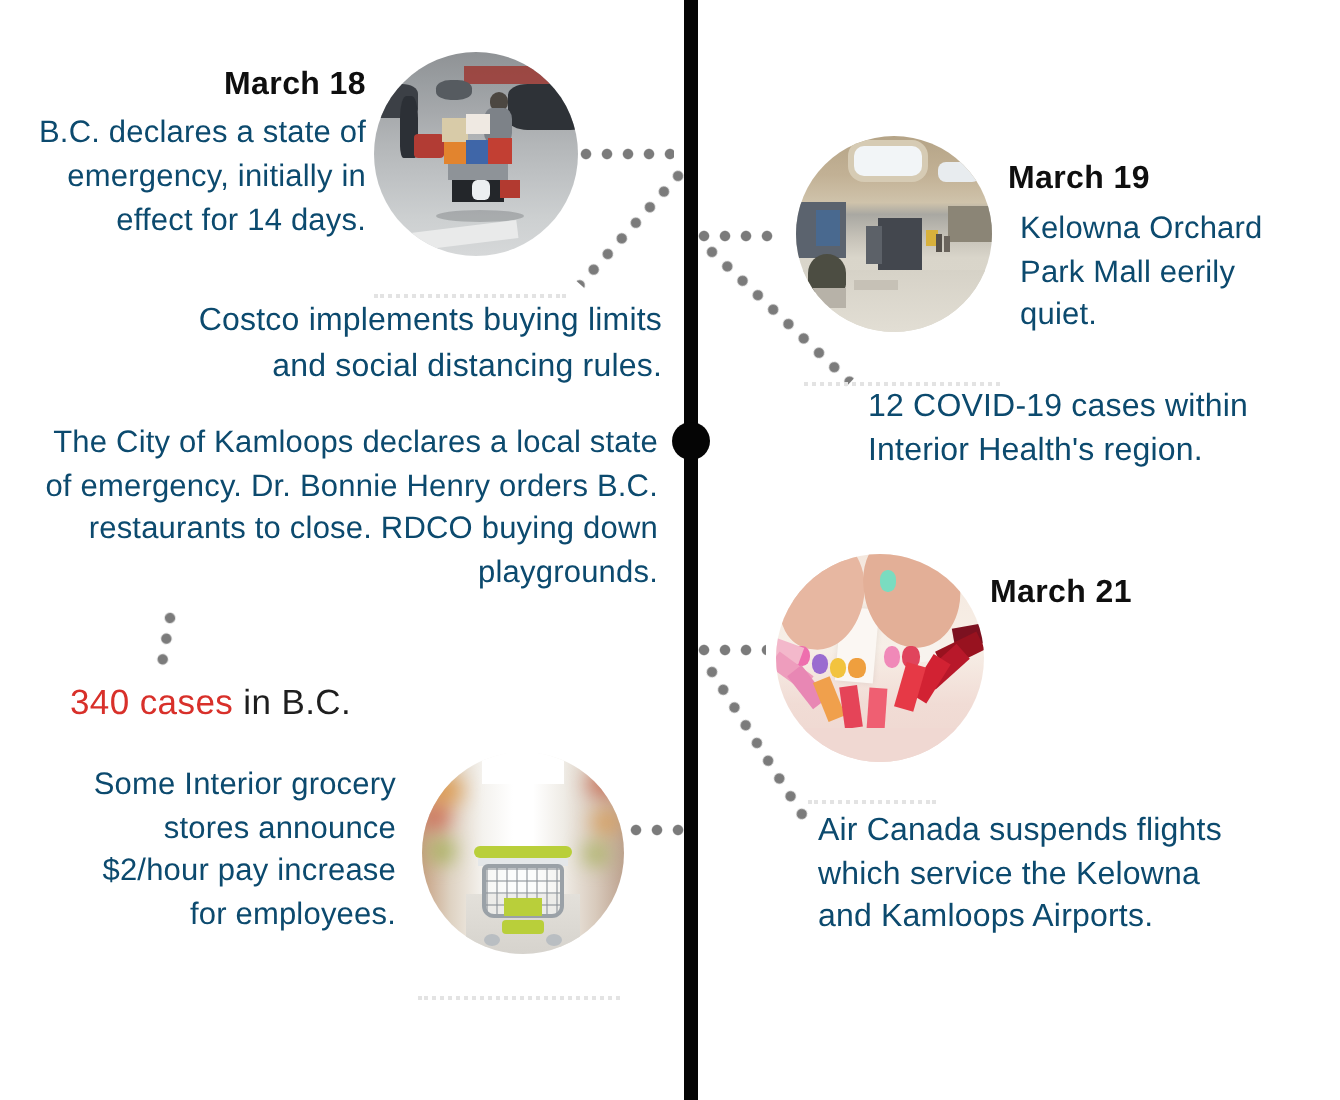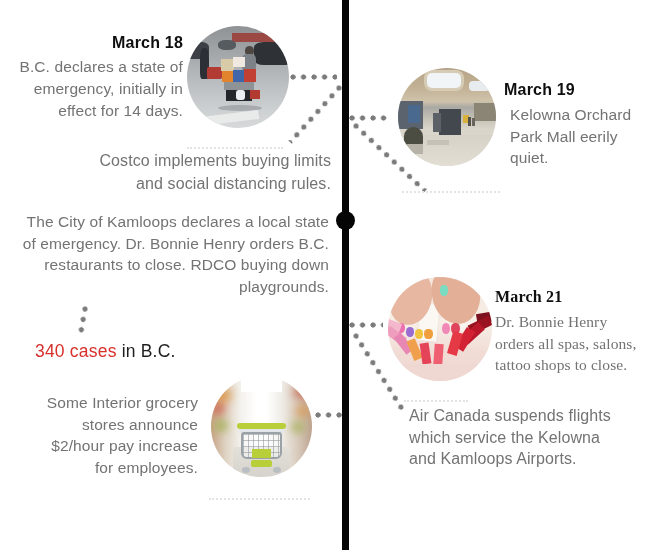--- a/index.html
+++ b/index.html
@@ -1,20 +1,20 @@
 <!DOCTYPE html>
 <html><head>
 <meta charset="utf-8">
 <style>
   html,body{margin:0;padding:0;background:#ffffff;}
   .canvas{position:relative;width:670px;height:550px;background:#fff;overflow:hidden;
           font-family:"Liberation Sans",sans-serif;color:#1e1e1e;padding-left:24px;}
   .abs{position:absolute;}
   .heading{font-weight:bold;font-size:16px;color:#0f0f0f;letter-spacing:.2px;line-height:20px;}
-  .body-text{font-size:15.5px;color:#737373;line-height:21.5px;white-space:pre-line;letter-spacing:.1px;}
+  .body-text{font-size:15.5px;color:#0c4a6e;line-height:21.5px;white-space:pre-line;letter-spacing:.1px;}
   .right{text-align:right;}
   .timeline{position:absolute;left:342px;top:0;width:7px;height:550px;background:#050505;}
   .tdot{position:absolute;left:336px;top:211px;width:19px;height:19px;border-radius:50%;background:#050505;}
   .photo{position:absolute;border-radius:50%;overflow:hidden;}
   .photo div{position:absolute;}
   .dots{position:absolute;height:6px;transform-origin:3px 3px;background-repeat:repeat-x;
         background-image:radial-gradient(circle at 3px 3px,#7b7b7b 2.3px,rgba(123,123,123,0) 2.9px);
         background-size:10.5px 6px;}
   .faint{position:absolute;height:0;border-top:2px dotted #e3e3e3;}
   .cases{font-size:17.5px;letter-spacing:.2px;}
@@ -88,20 +88,22 @@
     <div class="heading">March 19</div>
     <div class="body-text" style="margin-top:4px;margin-left:6px;">Kelowna Orchard
 Park Mall eerily
 quiet.</div>
   </div>
 
   <div class="dots" style="left:349px;top:115px;width:38px;"></div>
   <div class="dots" style="left:353px;top:123px;width:98px;transform:rotate(43.3deg);"></div>
   <div class="faint" style="left:402px;top:191px;width:98px;"></div>
 
+  <div class="abs body-text" style="left:434px;top:193px;width:210px;font-size:16px;">12 COVID-19 cases within
+Interior Health's region.</div>
 
   <div class="abs right" style="left:7px;top:205px;width:322px;">
     <div class="body-text" style="margin-top:6px;">The City of Kamloops declares a local state
 of emergency. Dr. Bonnie Henry orders B.C.
 restaurants to close. RDCO buying down
 playgrounds.</div>
   </div>
 
   <div class="dots" style="left:82px;top:306px;width:30px;transform:rotate(100deg);"></div>
 
@@ -128,37 +130,34 @@
     <div style="left:60%;top:53%;width:10%;height:22%;background:#e63946;transform:rotate(16deg);"></div>
     <div style="left:-2%;top:36%;width:9%;height:20%;background:#f3b8cb;transform:rotate(-70deg);"></div>
     <div style="left:3%;top:46%;width:9%;height:20%;background:#ee9dbd;transform:rotate(-54deg);"></div>
     <div style="left:11%;top:54%;width:9%;height:20%;background:#e887b4;transform:rotate(-38deg);"></div>
     <div style="left:21%;top:60%;width:9%;height:20%;background:#f0a04c;transform:rotate(-22deg);"></div>
     <div style="left:32%;top:63%;width:9%;height:20%;background:#e54458;transform:rotate(-8deg);"></div>
     <div style="left:44%;top:64%;width:9%;height:20%;background:#ef5f72;transform:rotate(4deg);"></div>
     <div style="left:0;top:84%;width:100%;height:16%;background:#f0d8d2;"></div>
   </div>
 
-  <div class="abs" style="left:495px;top:287px;width:170px;font-family:Liberation Serif, serif;">
+  <div class="abs" style="left:495px;top:287px;width:170px;">
     <div class="heading">March 21</div>
-    <div class="body-text" style="margin-top:4px;">Dr. Bonnie Henry
-orders all spas, salons,
-tattoo shops to close.</div>
   </div>
 
   <div class="dots" style="left:349px;top:322px;width:34px;"></div>
   <div class="dots" style="left:353px;top:333px;width:90px;transform:rotate(57.7deg);"></div>
   <div class="faint" style="left:404px;top:400px;width:64px;"></div>
 
   <div class="abs body-text" style="left:409px;top:405px;width:230px;font-size:16px;">Air Canada suspends flights
 which service the Kelowna
 and Kamloops Airports.</div>
 
   <div class="abs right" style="left:18px;top:379px;width:180px;">
-    <div class="body-text" style="margin-top:13px;line-height:21.5px;">Some Interior grocery
+    <div class="body-text" style="margin-top:3px;line-height:21.5px;">Some Interior grocery
 stores announce
 $2/hour pay increase
 for employees.</div>
   </div>
 
   <div class="photo" style="left:211px;top:376px;width:101px;height:101px;">
     <div style="inset:0;background:linear-gradient(90deg,#c7a284 0%,#ded2c2 14%,#f4f2ee 30%,#ffffff 45%,#ffffff 55%,#efece6 70%,#d8cabc 86%,#bda28f 100%);"></div>
     <div class="blur" style="inset:0;">
       <div style="position:absolute;left:2%;top:12%;width:18%;height:14%;background:#dd9a4e;border-radius:40%;"></div>
       <div style="position:absolute;left:0;top:28%;width:14%;height:10%;background:#cc5f4a;border-radius:40%;"></div>

